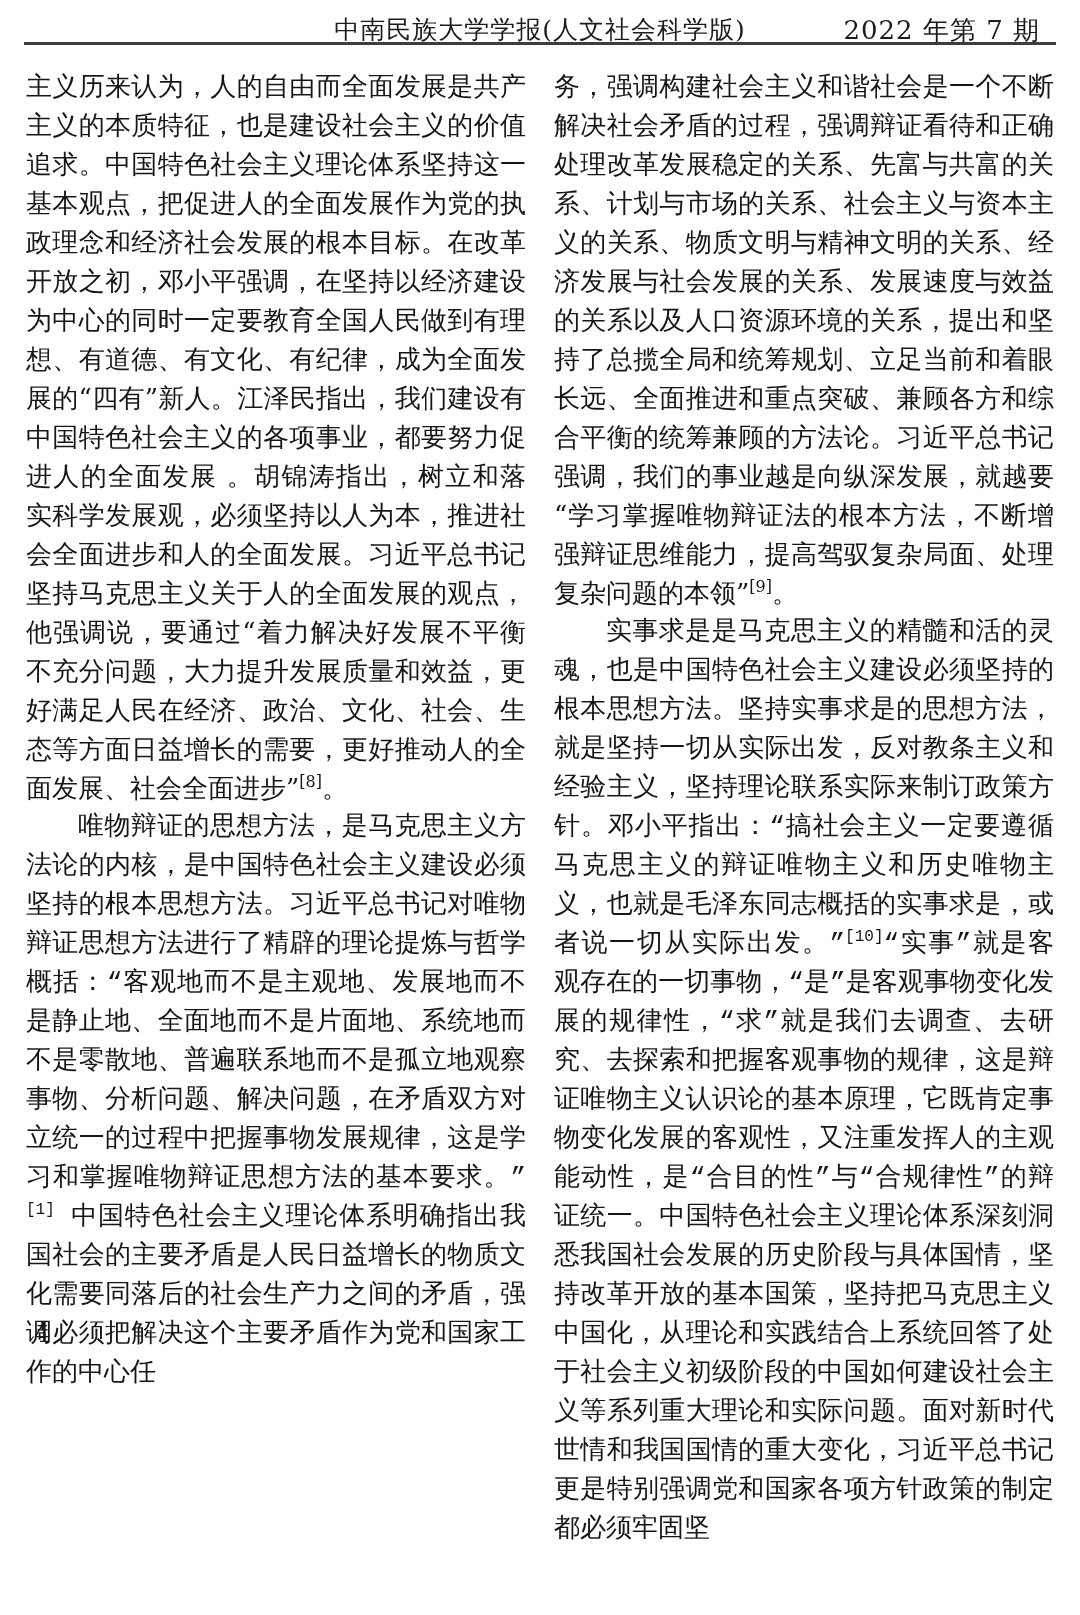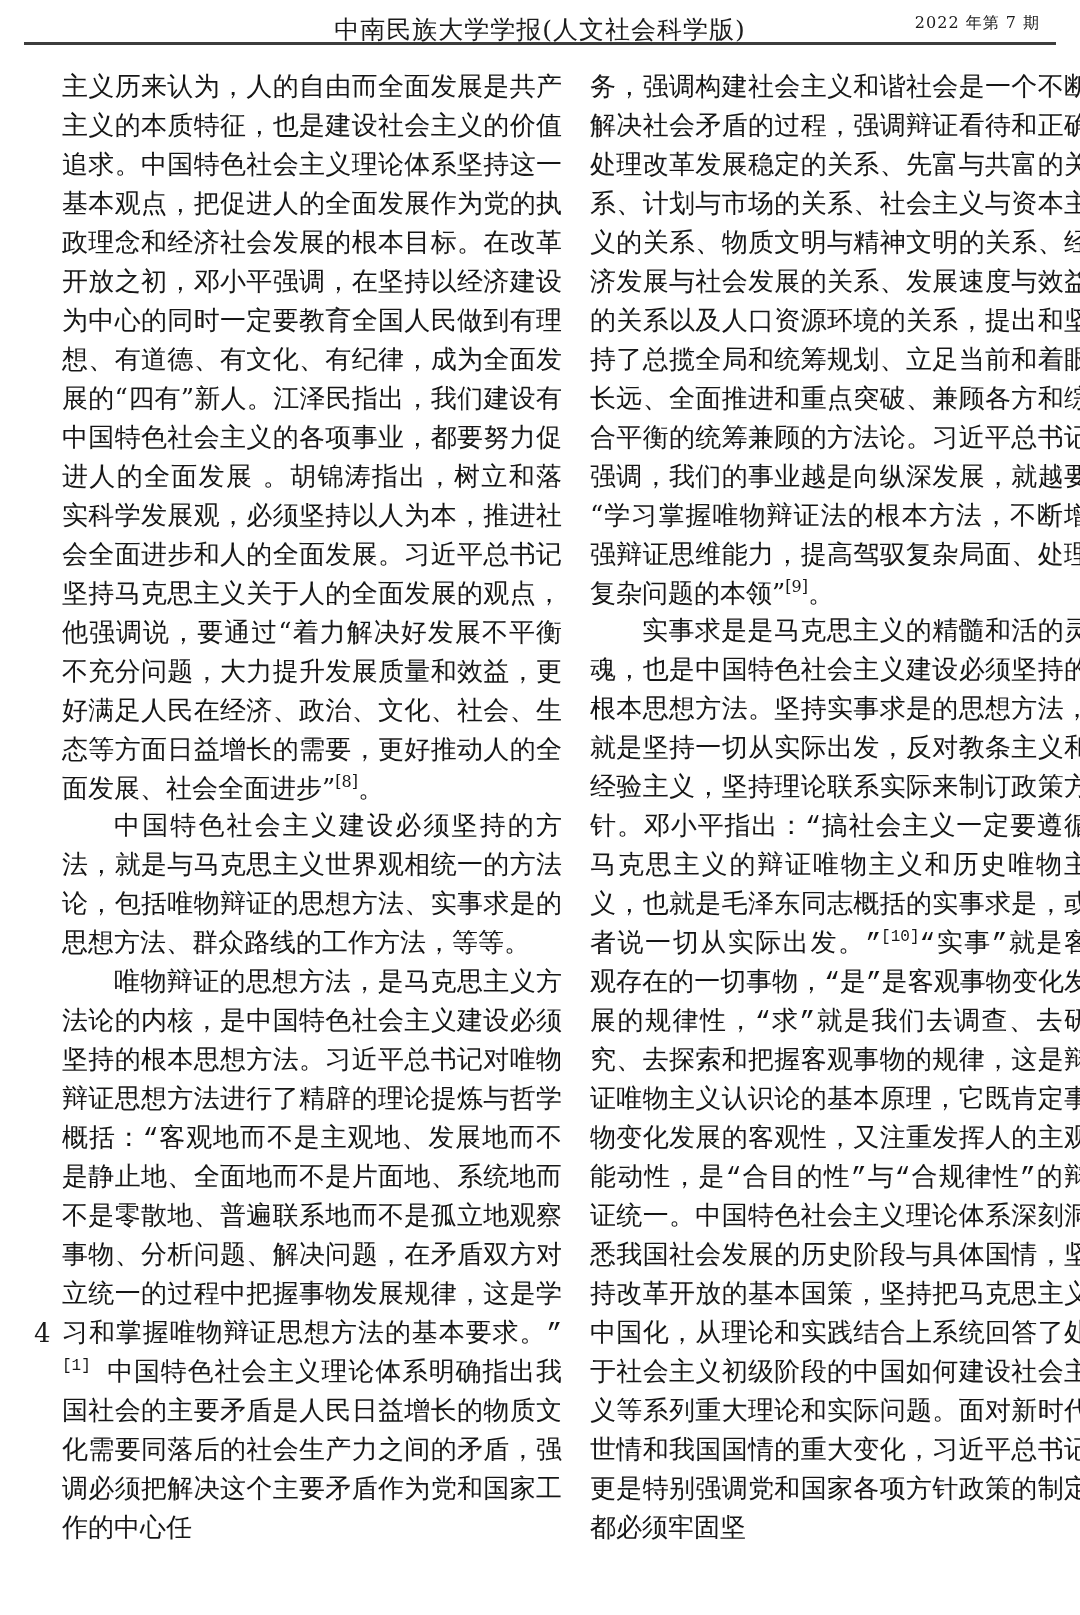--- a/index.html
+++ b/index.html
@@ -26,35 +26,34 @@
   .journal-title {
     text-align: center;
     font-size: 25px;
     letter-spacing: 1px;
     color: #1b1b1b;
   }
   .issue {
     position: absolute;
     top: 13px;
     right: 40px;
-    font-size: 16px;
+    font-size: 26px;
     letter-spacing: 1px;
     color: #1b1b1b;
     white-space: nowrap;
   }
   .rule {
     margin: 6px 24px 0 24px;
     height: 3px;
     background: #3d3d3d;
   }
   .columns {
     display: flex;
     gap: 28px;
     padding: 22px 26px 0 26px;
-    margin-left: 36px;
   }
   .col {
     width: 500px;
     flex: 0 0 500px;
   }
   .para {
     font-size: 26px;
     line-height: 39px;
     text-align: justify;
     text-justify: inter-ideograph;
@@ -84,21 +83,20 @@
   <header class="header">
     <div class="journal-title">中南民族大学学报(人文社会科学版)</div>
     <div class="issue">2022 年第 7 期</div>
   </header>
 
   <div class="rule"></div>
 
   <main class="columns">
     <section class="col">
       <p class="para noindent">主义历来认为，人的自由而全面发展是共产主义的本质特征，也是建设社会主义的价值追求。中国特色社会主义理论体系坚持这一基本观点，把促进人的全面发展作为党的执政理念和经济社会发展的根本目标。在改革开放之初，邓小平强调，在坚持以经济建设为中心的同时一定要教育全国人民做到有理想、有道德、有文化、有纪律，成为全面发展的“四有”新人。江泽民指出，我们建设有中国特色社会主义的各项事业，都要努力促进人的全面发展 。胡锦涛指出，树立和落实科学发展观，必须坚持以人为本，推进社会全面进步和人的全面发展。习近平总书记坚持马克思主义关于人的全面发展的观点，他强调说，要通过“着力解决好发展不平衡不充分问题，大力提升发展质量和效益，更好满足人民在经济、政治、文化、社会、生态等方面日益增长的需要，更好推动人的全面发展、社会全面进步”<sup class="fn">[8]</sup>。</p>
-      <p class="para indent">中国特色社会主义建设必须坚持的方法，就是与马克思主义世界观相统一的方法论，包括唯物辩证的思想方法、实事求是的思想方法、群众路线的工作方法，等等。</p>
       <p class="para indent">唯物辩证的思想方法，是马克思主义方法论的内核，是中国特色社会主义建设必须坚持的根本思想方法。习近平总书记对唯物辩证思想方法进行了精辟的理论提炼与哲学概括：“客观地而不是主观地、发展地而不是静止地、全面地而不是片面地、系统地而不是零散地、普遍联系地而不是孤立地观察事物、分析问题、解决问题，在矛盾双方对立统一的过程中把握事物发展规律，这是学习和掌握唯物辩证思想方法的基本要求。”<sup class="fn">[1]</sup> 中国特色社会主义理论体系明确指出我国社会的主要矛盾是人民日益增长的物质文化需要同落后的社会生产力之间的矛盾，强调必须把解决这个主要矛盾作为党和国家工作的中心任</p>
     </section>
 
     <section class="col">
       <p class="para noindent">务，强调构建社会主义和谐社会是一个不断解决社会矛盾的过程，强调辩证看待和正确处理改革发展稳定的关系、先富与共富的关系、计划与市场的关系、社会主义与资本主义的关系、物质文明与精神文明的关系、经济发展与社会发展的关系、发展速度与效益的关系以及人口资源环境的关系，提出和坚持了总揽全局和统筹规划、立足当前和着眼长远、全面推进和重点突破、兼顾各方和综合平衡的统筹兼顾的方法论。习近平总书记强调，我们的事业越是向纵深发展，就越要“学习掌握唯物辩证法的根本方法，不断增强辩证思维能力，提高驾驭复杂局面、处理复杂问题的本领”<sup class="fn">[9]</sup>。</p>
       <p class="para indent">实事求是是马克思主义的精髓和活的灵魂，也是中国特色社会主义建设必须坚持的根本思想方法。坚持实事求是的思想方法，就是坚持一切从实际出发，反对教条主义和经验主义，坚持理论联系实际来制订政策方针。邓小平指出：“搞社会主义一定要遵循马克思主义的辩证唯物主义和历史唯物主义，也就是毛泽东同志概括的实事求是，或者说一切从实际出发。”<sup class="fn">[10]</sup>“实事”就是客观存在的一切事物，“是”是客观事物变化发展的规律性，“求”就是我们去调查、去研究、去探索和把握客观事物的规律，这是辩证唯物主义认识论的基本原理，它既肯定事物变化发展的客观性，又注重发挥人的主观能动性，是“合目的性”与“合规律性”的辩证统一。中国特色社会主义理论体系深刻洞悉我国社会发展的历史阶段与具体国情，坚持改革开放的基本国策，坚持把马克思主义中国化，从理论和实践结合上系统回答了处于社会主义初级阶段的中国如何建设社会主义等系列重大理论和实际问题。面对新时代世情和我国国情的重大变化，习近平总书记更是特别强调党和国家各项方针政策的制定都必须牢固坚</p>
     </section>
   </main>
 
   <div class="page-number">4</div>

